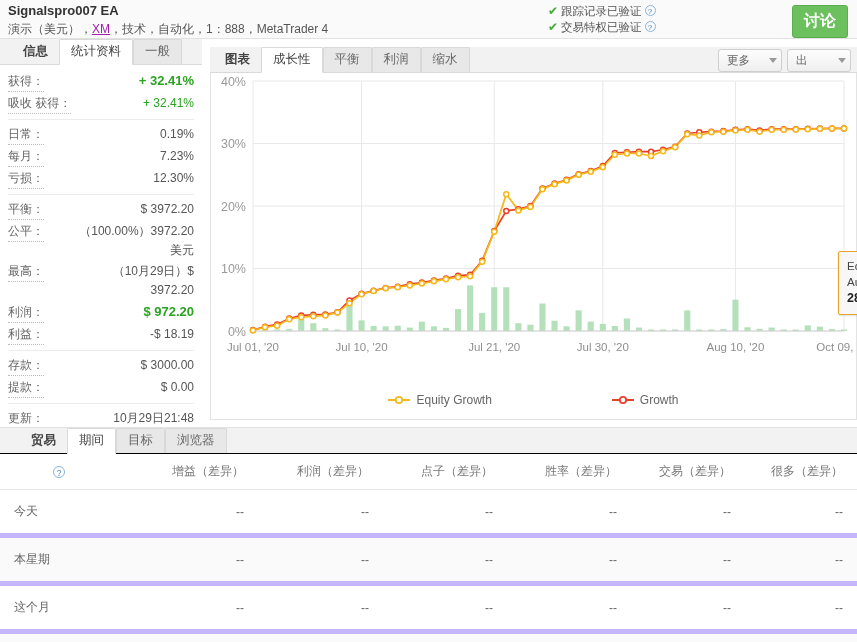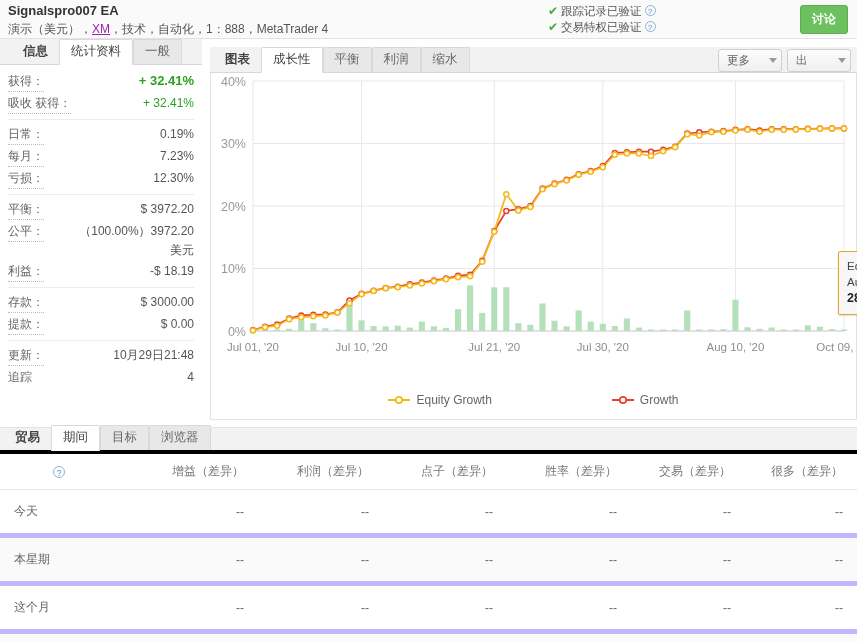--- a/index.html
+++ b/index.html
@@ -36,21 +36,21 @@
   }
   .verif .row { white-space: nowrap; height: 16px; }
   .check { color: #45a83c; font-weight: bold; margin-right: 3px; font-size: 12px; }
   .qmark {
     display: inline-block; width: 11px; height: 11px; line-height: 11px;
     border-radius: 50%; border: 1px solid #8ab4dd; color: #4a86c8;
     font-size: 8px; text-align: center; vertical-align: 1px; margin-left: 3px;
   }
   .discuss-btn {
     position: absolute; right: 9px; top: 5px;
-    background: #6cc05e; color: #fff; font-size: 12px; font-weight: bold;
+    background: #6cc05e; color: #fff; font-size: 16px; font-weight: bold;
     border: 1px solid #5bad4e; border-radius: 3px;
     padding: 5px 11px; cursor: pointer;
   }
 
   
   .top { position: relative; height: 374px; }
 
   
   .stats {
     position: absolute; left: 0; top: 0; width: 202px; height: 374px;
@@ -125,22 +125,22 @@
     background: #f7f7f7; border: 1px solid #e8a32b; border-radius: 2px;
     padding: 6px 8px 8px 8px; font-size: 11.5px; color: #444; line-height: 16px;
     box-shadow: 0 1px 2px rgba(0,0,0,.12);
   }
   .tooltip .ttval { font-weight: bold; color: #222; font-size: 12.5px; }
 
   
   .bottom { position: absolute; left: 0; top: 427px; width: 857px; }
   .btabbar {
     height: 27px; background: #f2f2f2; border-top: 1px solid #e2e2e2;
-    border-bottom: 4px solid #000000;
-    padding-left: 4px; display: flex; align-items: flex-end;
+    border-bottom: 1px solid #000000;
+    padding-left: 20px; display: flex; align-items: flex-end;
   }
   table.tbl { width: 857px; border-collapse: collapse; table-layout: fixed; }
   table.tbl th {
     font-weight: normal; color: #777; font-size: 12px;
     padding: 9px 14px 9px 0; text-align: right;
     border-bottom: 1px solid #e6e6e6; background: #fff;
   }
   table.tbl th.first { text-align: left; padding-left: 14px; }
   table.tbl td {
     font-size: 12px; color: #666; padding: 13px 14px 13px 0;
@@ -208,20 +208,28 @@
             <span class="val val-wrap ">12.30%</span>
           </div>
           <div class="sdiv"></div>
           <div class="srow">
             <span class="lbl dotted">平衡：</span>
             <span class="val val-wrap ">$ 3972.20</span>
           </div>
           <div class="srow">
             <span class="lbl dotted">公平：</span>
             <span class="val val-wrap ">（100.00%）3972.20美元</span>
+          </div>
+          <div class="srow">
+            <span class="lbl dotted">最高：</span>
+            <span class="val val-wrap ">（10月29日）$ 3972.20</span>
+          </div>
+          <div class="srow">
+            <span class="lbl dotted">利润：</span>
+            <span class="val val-wrap green bold">$ 972.20</span>
           </div>
           <div class="srow">
             <span class="lbl dotted">利益：</span>
             <span class="val val-wrap ">-$ 18.19</span>
           </div>
           <div class="sdiv"></div>
           <div class="srow">
             <span class="lbl dotted">存款：</span>
             <span class="val val-wrap ">$ 3000.00</span>
           </div>

